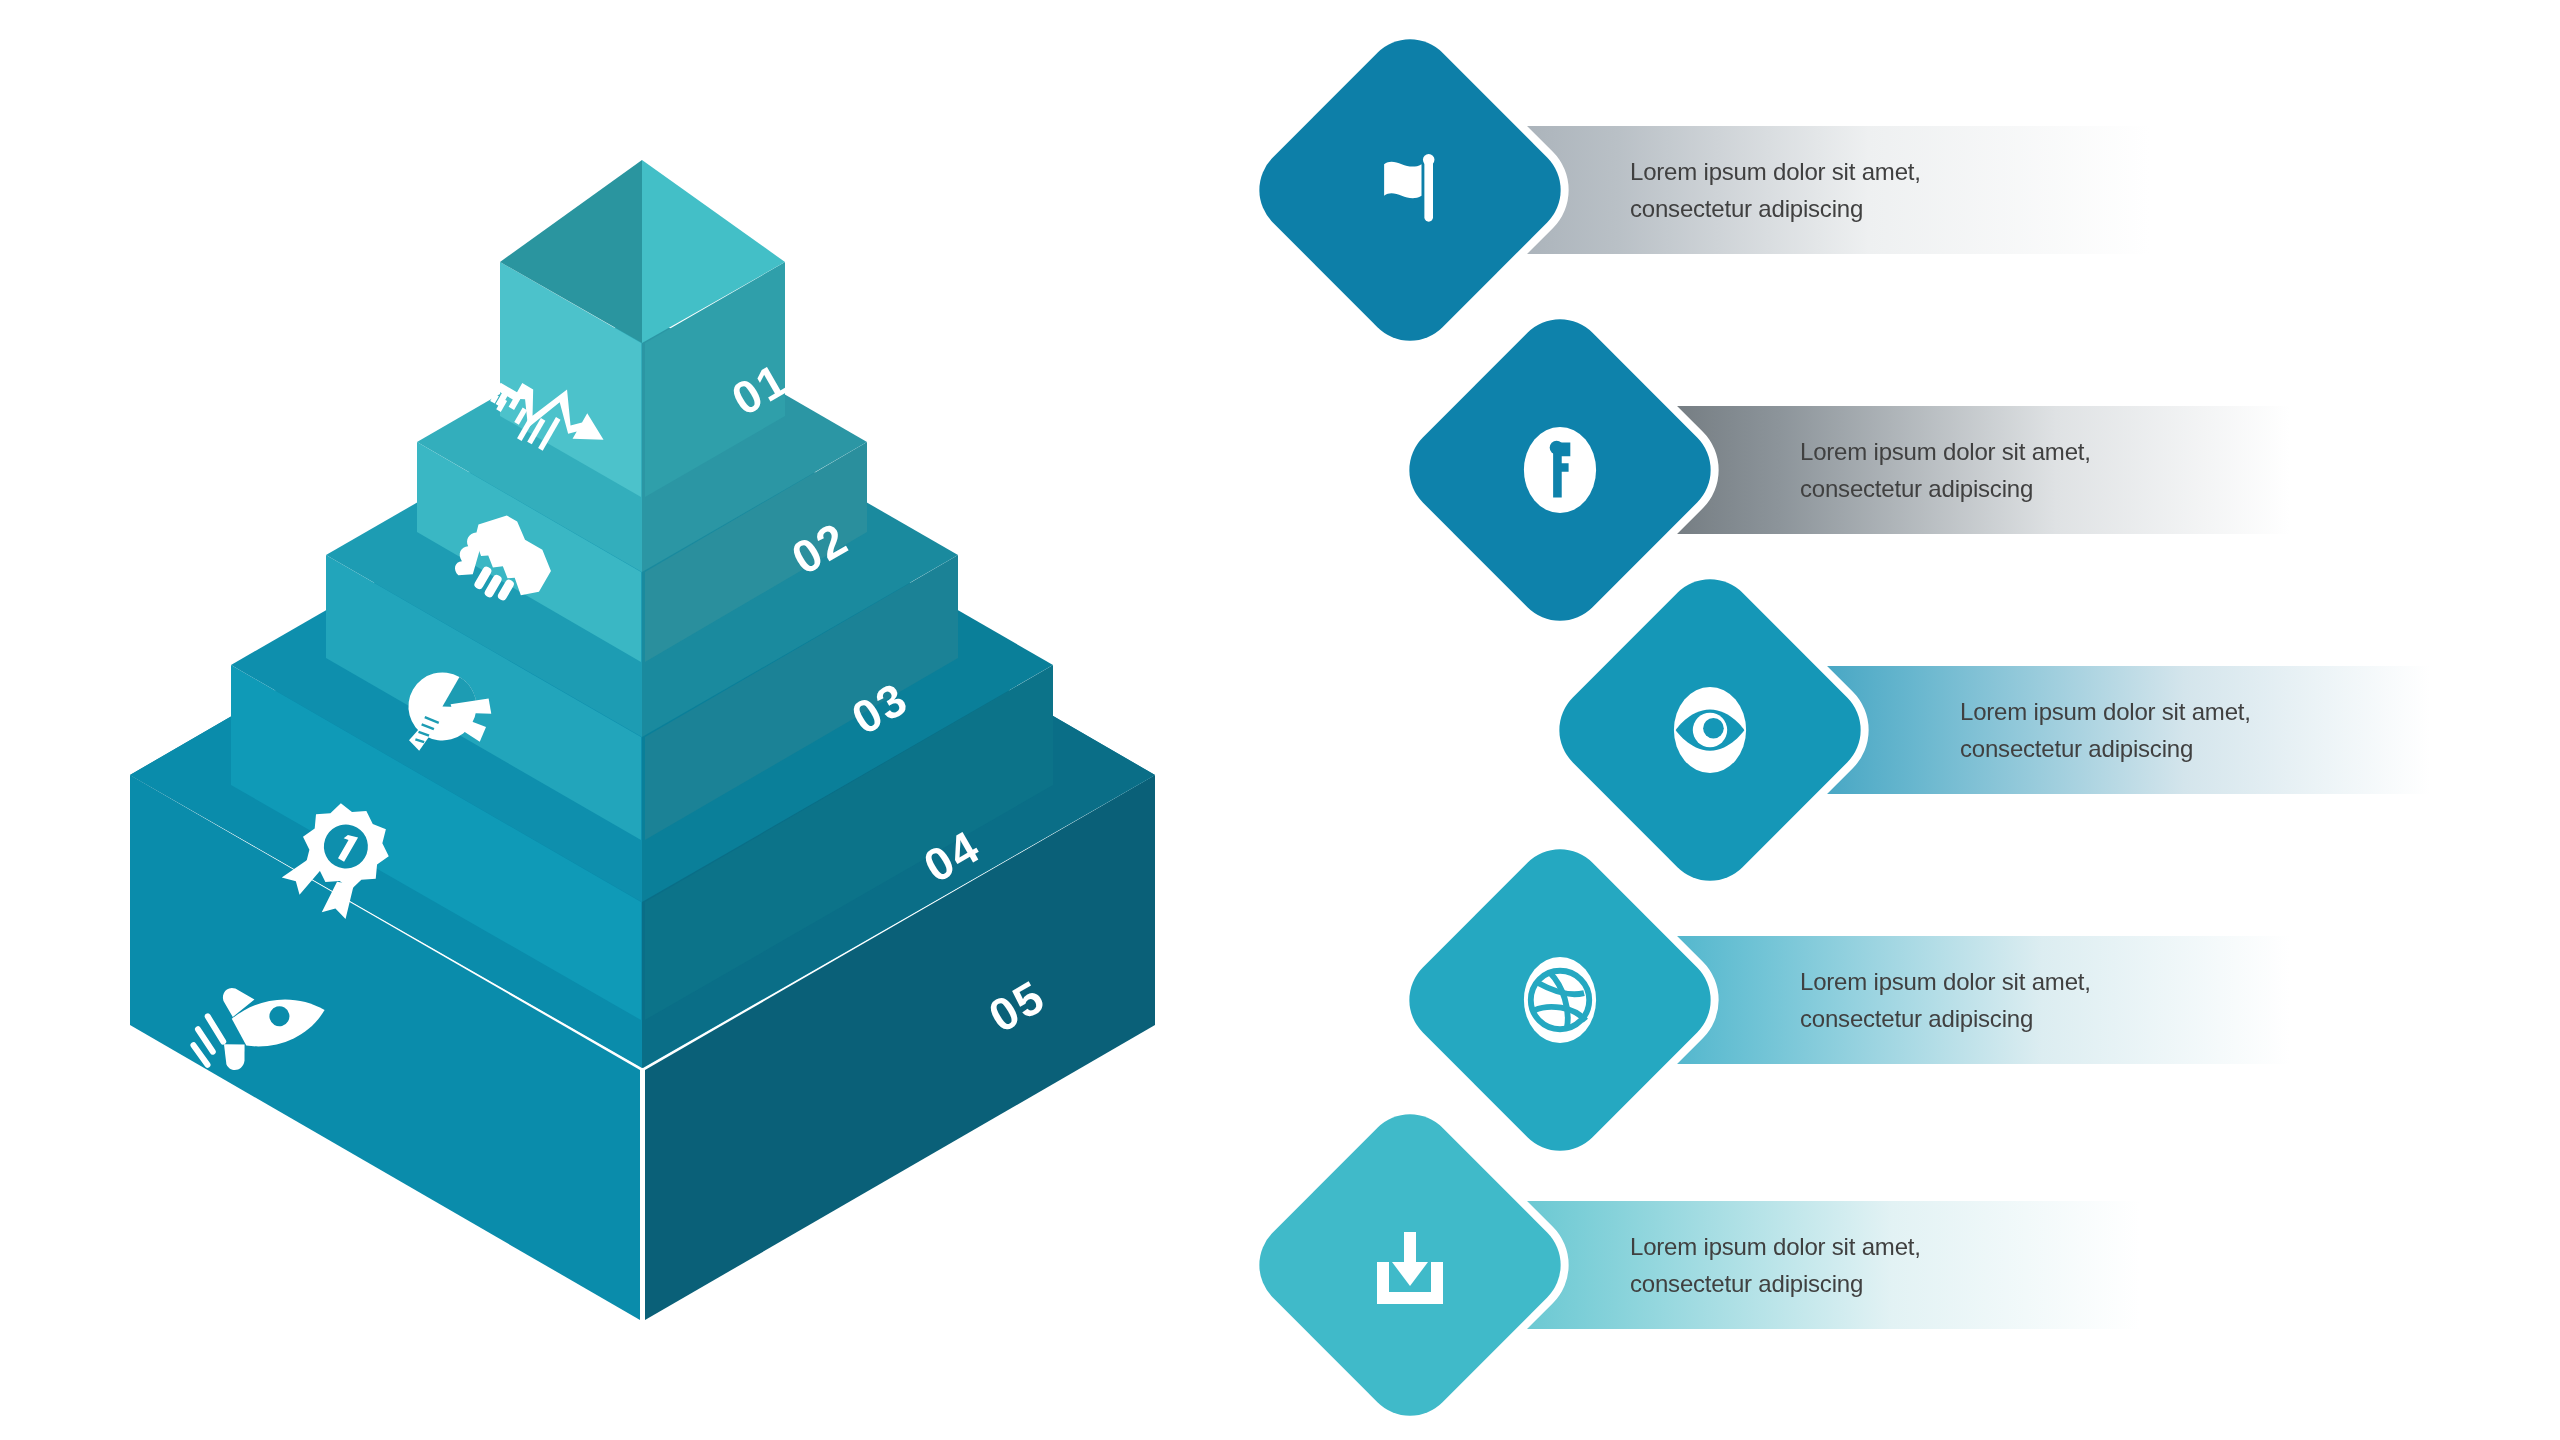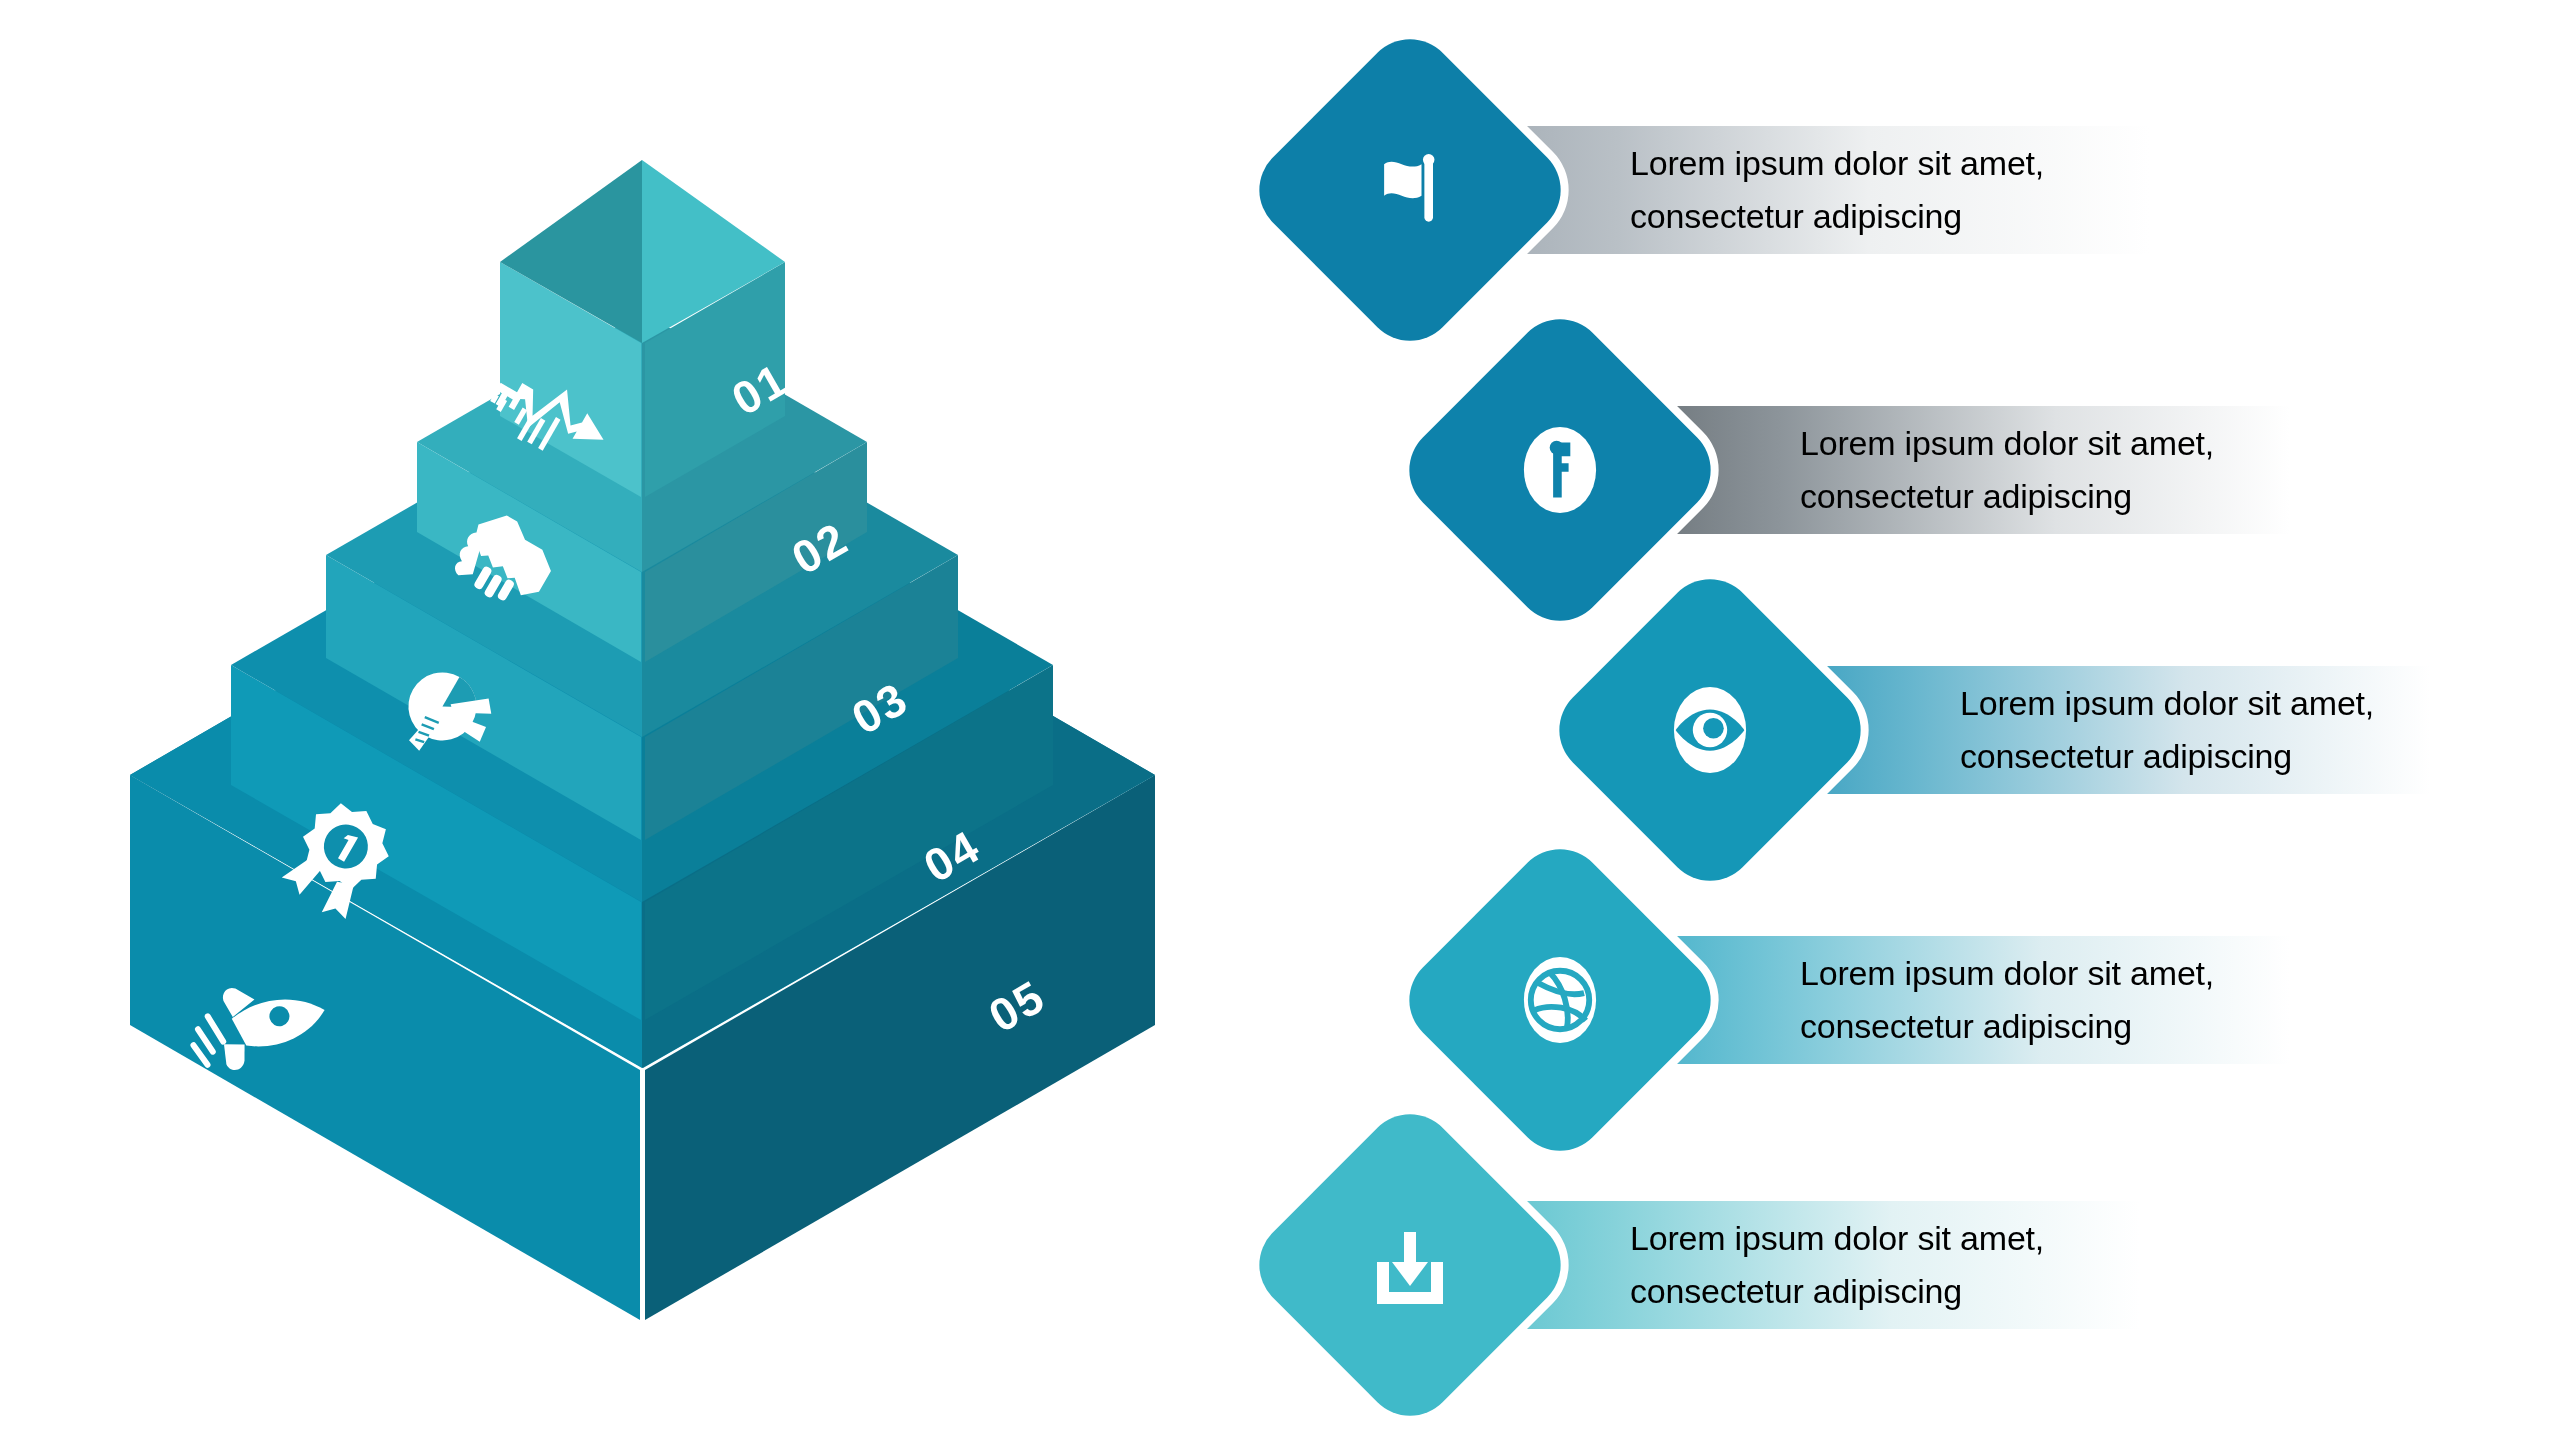--- a/index.html
+++ b/index.html
@@ -23,23 +23,23 @@
   .card{position:absolute;height:320px;}
   .banner{
     position:absolute;
     height:128px;
     top:96px;
   }
   .banner-text{
     position:absolute;
     top:50%;
     transform:translateY(-50%);
-    font-size:34px;
+    font-size:24px;
     line-height:1.55;
-    color:#000000;
+    color:#404040;
     white-space:nowrap;
     font-family:"Liberation Sans",sans-serif;
     letter-spacing:-0.2px;
   }
   .diamond{
     position:absolute;
     width:240px;height:240px;
     top:40px;left:0;
     border-radius:46px;
     transform:rotate(45deg);

